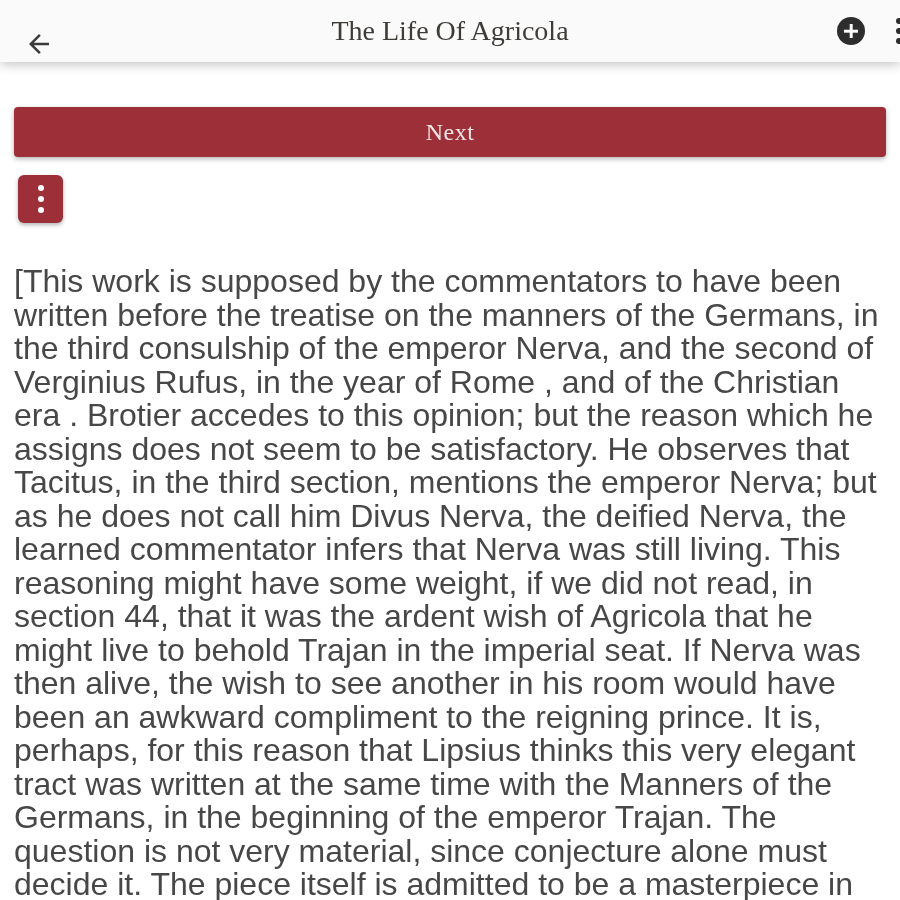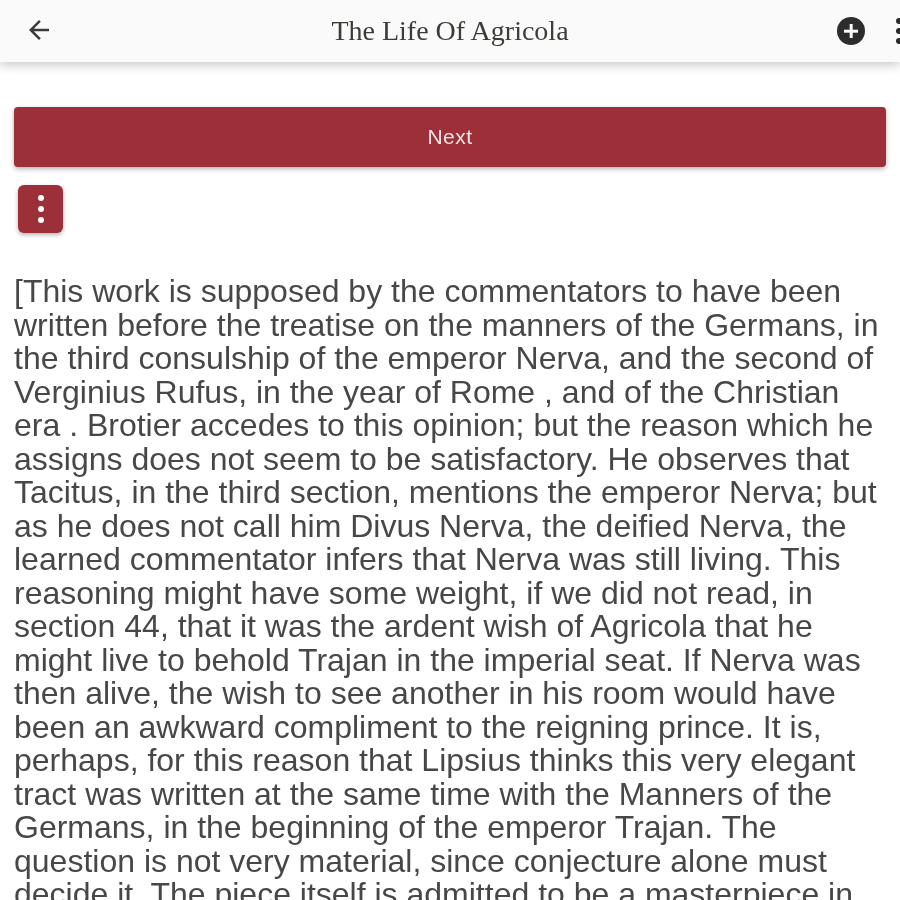--- a/index.html
+++ b/index.html
@@ -8,21 +8,21 @@
     background:#ffffff;
     font-family:"Liberation Sans", sans-serif;
   }
 
   
   .app-bar {
     position:relative;
     height:62px;
     background:var(--app-bar-bg, #fafafa);
     display:flex;
-    align-items:center;
+    align-items:flex-end;
     box-shadow:0 3px 10px rgba(0,0,0,0.22);
     z-index:10;
   }
   .icon-btn {
     background:transparent; border:none; cursor:pointer;
     display:flex; align-items:center; justify-content:center;
     padding:0;
   }
   .back-btn { margin-left:22px; width:34px; height:34px; }
   .app-title {
@@ -52,26 +52,26 @@
   .dots i { display:block; border-radius:50%; background:currentColor; }
 
   .overflow-btn { color:#2d2d2d; width:20px; height:34px; margin-right:-9px; }
   .overflow-btn .dots i { width:6px; height:6px; margin:2.2px 0; }
 
   
   .next-btn {
     display:block;
     width:calc(100% - 28px);
     margin:45px 14px 0 14px;
-    height:60px;
+    height:50px;
     background:var(--accent, #9c2f38);
     border:none; border-radius:4px;
     cursor:pointer;
-    font-family:Liberation Sans, sans-serif;
-    font-size:21px;
+    font-family:Liberation Serif, serif;
+    font-size:24px;
     color:#f2e6e6;
     letter-spacing:0.5px;
     box-shadow:0 2px 5px rgba(0,0,0,0.30);
   }
   .para-menu-btn {
     display:flex; align-items:center; justify-content:center;
     margin:18px 0 0 18px;
     width:45px; height:48px;
     background:var(--accent, #9c2f38);
     border:none; border-radius:6px;

